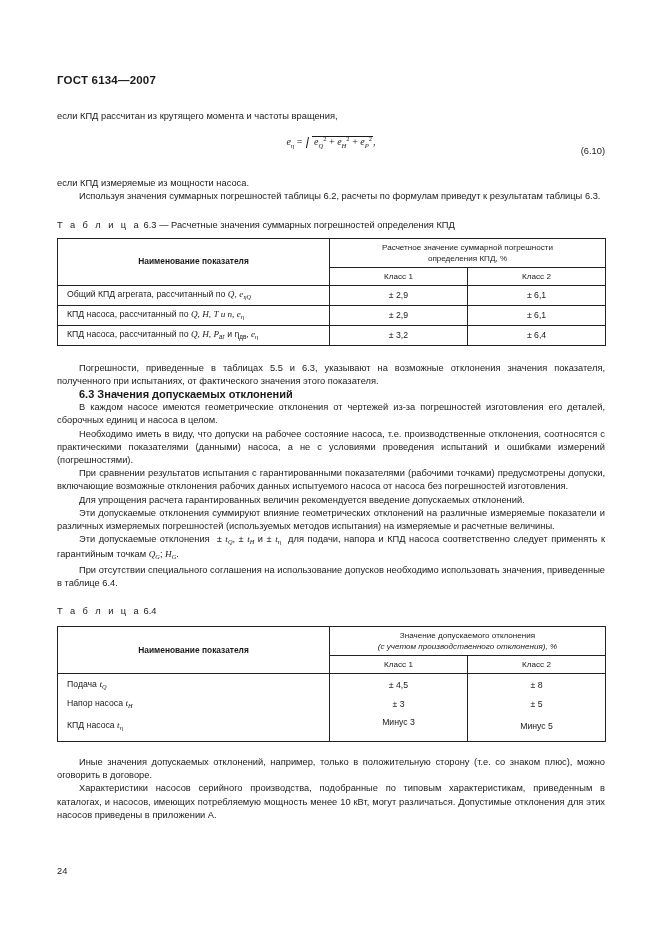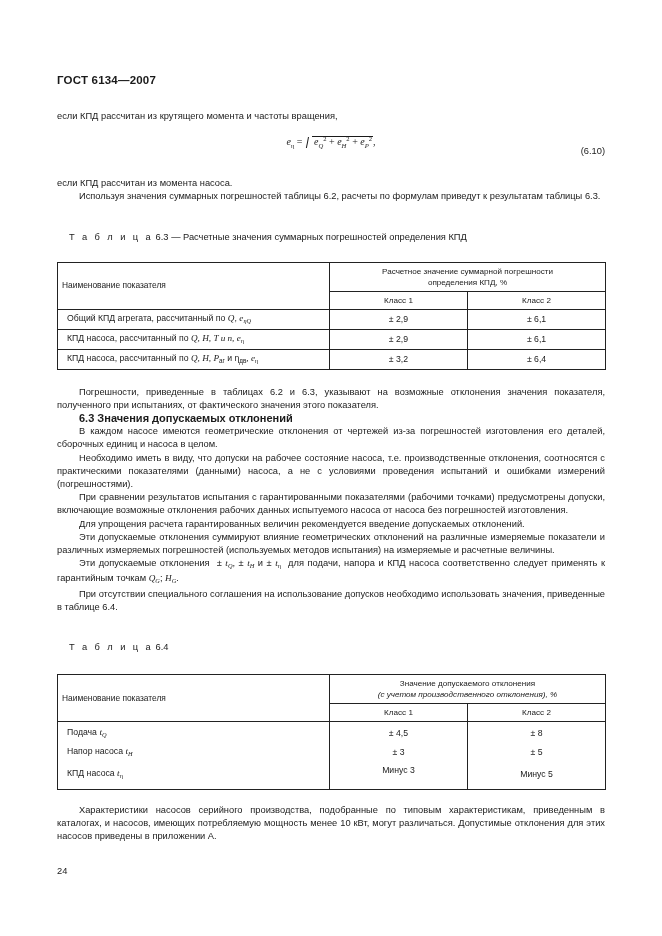--- a/index.html
+++ b/index.html
@@ -116,21 +116,21 @@
     position: absolute;
     right: 0;
     top: 12px;
     font-size: 9.3px;
     font-family: "Liberation Sans", sans-serif;
   }
 
   
   .tbl-caption {
     font-size: 9.3px;
-    margin: 12px;
+    margin: 0;
     letter-spacing: 0px;
   }
   .tbl-caption .sp {
     letter-spacing: 2.4px;
   }
 
   
   table.doc-table {
     border-collapse: collapse;
     width: 548px;
@@ -143,21 +143,22 @@
     vertical-align: middle;
     line-height: 11px;
     margin-top: 40px;
   }
   table.doc-table .hdr {
     text-align: center;
     font-size: 8.1px;
     line-height: 11px;
   }
   table.doc-table .namecell {
-    text-align: left;
+    text-align: center;
+    font-weight: bold;
   }
   table.doc-table .rowlabel {
     text-align: left;
     padding-left: 9px;
     font-size: 8.7px;
   }
   table.doc-table .val {
     text-align: center;
     font-size: 8.7px;
   }
@@ -216,21 +217,21 @@
           <span class="fitalic">e</span><span class="sub fitalic">Q</span><span class="sup">2</span>
           +
           <span class="fitalic">e</span><span class="sub fitalic">H</span><span class="sup">2</span>
           +
           <span class="fitalic">e</span><span class="sub fitalic">P</span><span class="sup">2</span>
         </span></span><span>,</span>
       </div>
       <div class="eqnum">(6.10)</div>
     </div>
 
-    <p class="para">если КПД рассчитан из момента насоса.</p>
+    <p class="para">если КПД измеряемые из мощности насоса.</p>
     <p class="para indent">Используя значения суммарных погрешностей таблицы 6.2, расчеты по  формулам приведут к результатам таблицы 6.3.</p>
 
     <div class="spacer-16"></div>
 
     <p class="tbl-caption">
       <span class="sp">Т а б л и ц а</span>
       <span>6.3</span>
       <span>—</span>
       <span>Расчетные значения суммарных погрешностей определения КПД</span>
     </p>
@@ -273,21 +274,21 @@
             <td class="rowlabel"><span>КПД насоса, рассчитанный по </span><span class="ital">Q</span><span class="ital">, H, P</span><span class="up-sub">аг</span><span> и η</span><span class="up-sub">дв</span><span class="ital">, e</span><span class="ital-sub greek">η</span></td>
             <td class="val">± 3,2</td>
             <td class="val">± 6,4</td>
           </tr>
         </tbody>
       </table>
     </div>
 
     <div class="spacer-16"></div>
 
-    <p class="para indent">Погрешности, приведенные в таблицах 6.2 и 6.3, указывают на возможные отклонения значения показателя, полученного при испытаниях, от фактического значения этого показателя.</p>
+    <p class="para indent">Погрешности, приведенные в таблицах 5.5 и 6.3, указывают на возможные отклонения значения показателя, полученного при испытаниях, от фактического значения этого показателя.</p>
     <p class="section-head">6.3 Значения допускаемых отклонений</p>
     <p class="para indent">В каждом насосе имеются геометрические отклонения от чертежей из-за погрешностей изготовления его деталей, сборочных единиц и насоса в целом.</p>
     <p class="para indent">Необходимо иметь в виду, что допуски на рабочее состояние насоса, т.е. производственные отклонения, соотносятся с практическими показателями (данными) насоса, а не с условиями проведения испытаний и ошибками измерений (погрешностями).</p>
     <p class="para indent">При сравнении результатов испытания с гарантированными показателями (рабочими точками) предусмотрены допуски, включающие возможные отклонения рабочих данных испытуемого насоса от насоса без погрешностей изготовления.</p>
     <p class="para indent">Для упрощения расчета гарантированных  величин  рекомендуется  введение  допускаемых отклонений.</p>
     <p class="para indent">Эти допускаемые отклонения суммируют влияние геометрических отклонений на различные измеряемые показатели и различных измеряемых погрешностей (используемых методов испытания) на измеряемые и расчетные величины.</p>
 
     <p class="para indent"><span>Эти допускаемые отклонения</span>
       &nbsp;±&nbsp;<span class="ital">t</span><span class="ital-sub">Q</span>,
       ±&nbsp;<span class="ital">t</span><span class="ital-sub">H</span>
@@ -343,19 +344,20 @@
             <td class="rowlabel" style="border-top:none;padding-bottom:5px"><span>КПД насоса </span><span class="ital">t</span><span class="ital-sub greek">η</span></td>
             <td class="val" style="border-top:none;padding-bottom:13px">Минус 3</td>
             <td class="val" style="border-top:none;padding-bottom:5px">Минус 5</td>
           </tr>
         </tbody>
       </table>
     </div>
 
     <div class="spacer-14"></div>
 
+    <p class="para indent">Иные значения допускаемых отклонений, например, только в положительную сторону (т.е. со знаком плюс), можно оговорить в договоре.</p>
     <p class="para indent">Характеристики насосов серийного производства, подобранные по типовым характеристикам, приведенным в каталогах, и насосов, имеющих потребляемую мощность менее 10 кВт, могут различаться. Допустимые отклонения для этих насосов приведены в приложении А.</p>
 
   </div>
 
   <div class="page-number">24</div>
 
 </div>
 
 </body></html>

